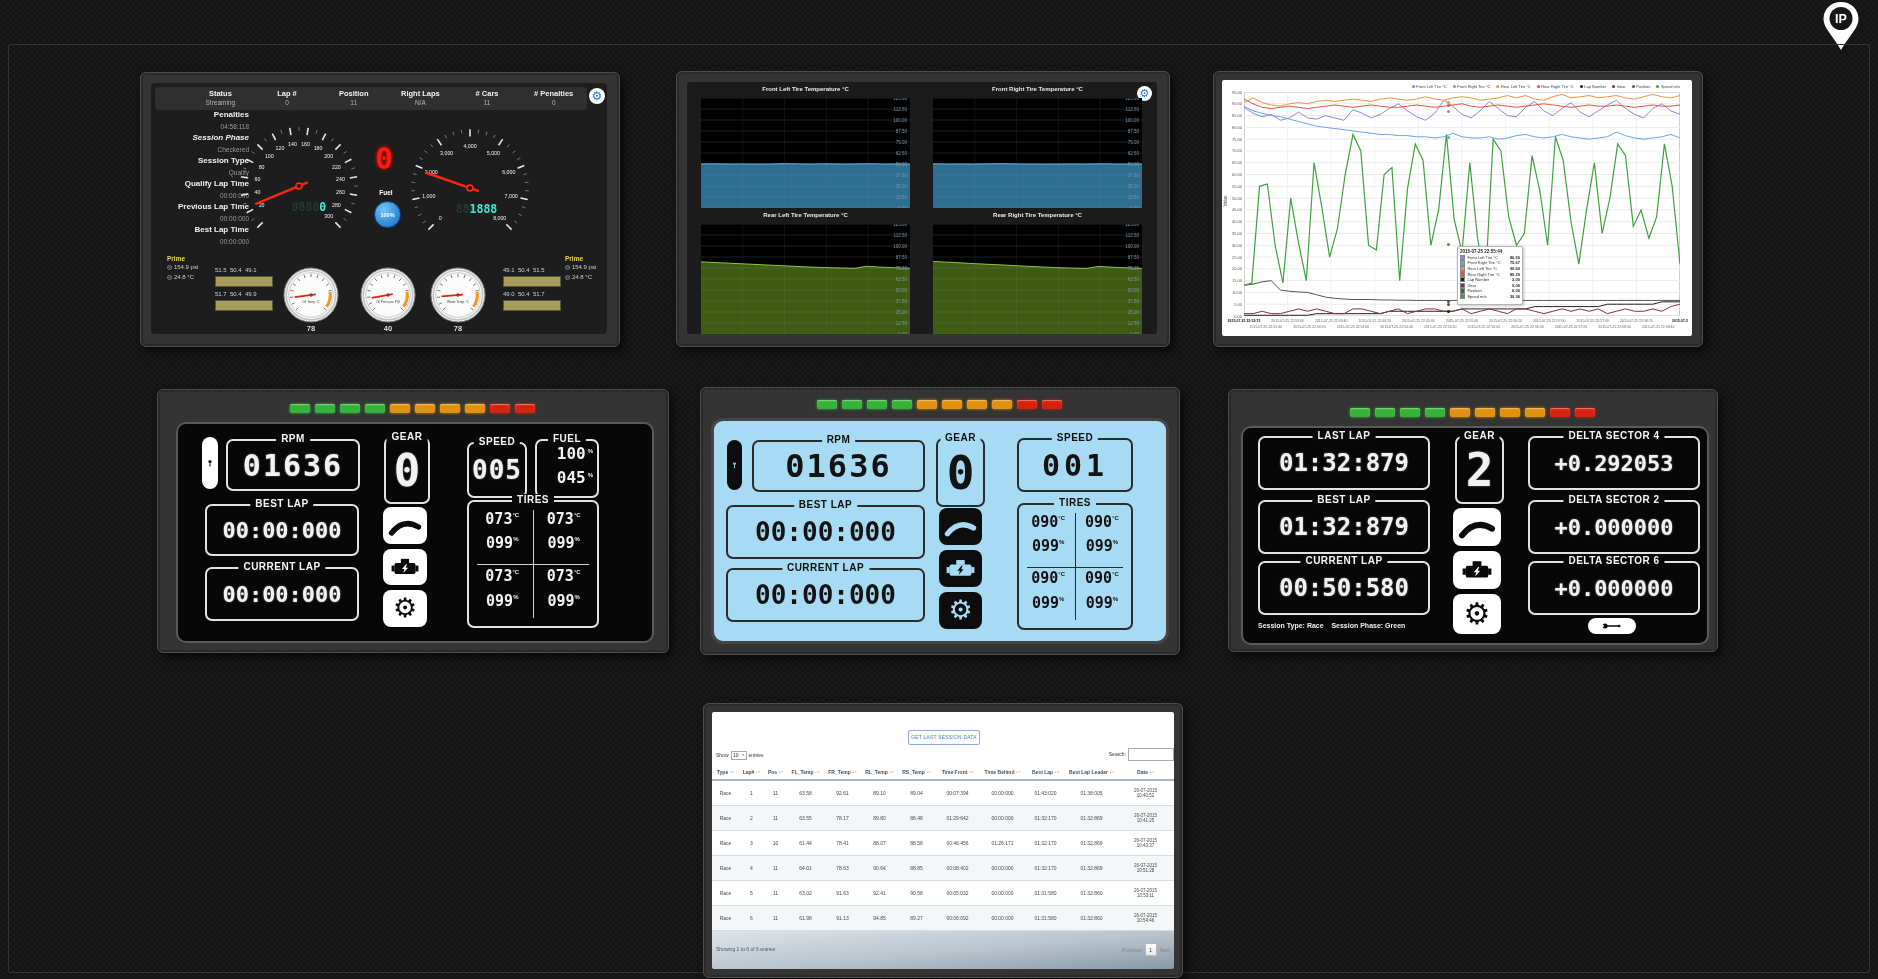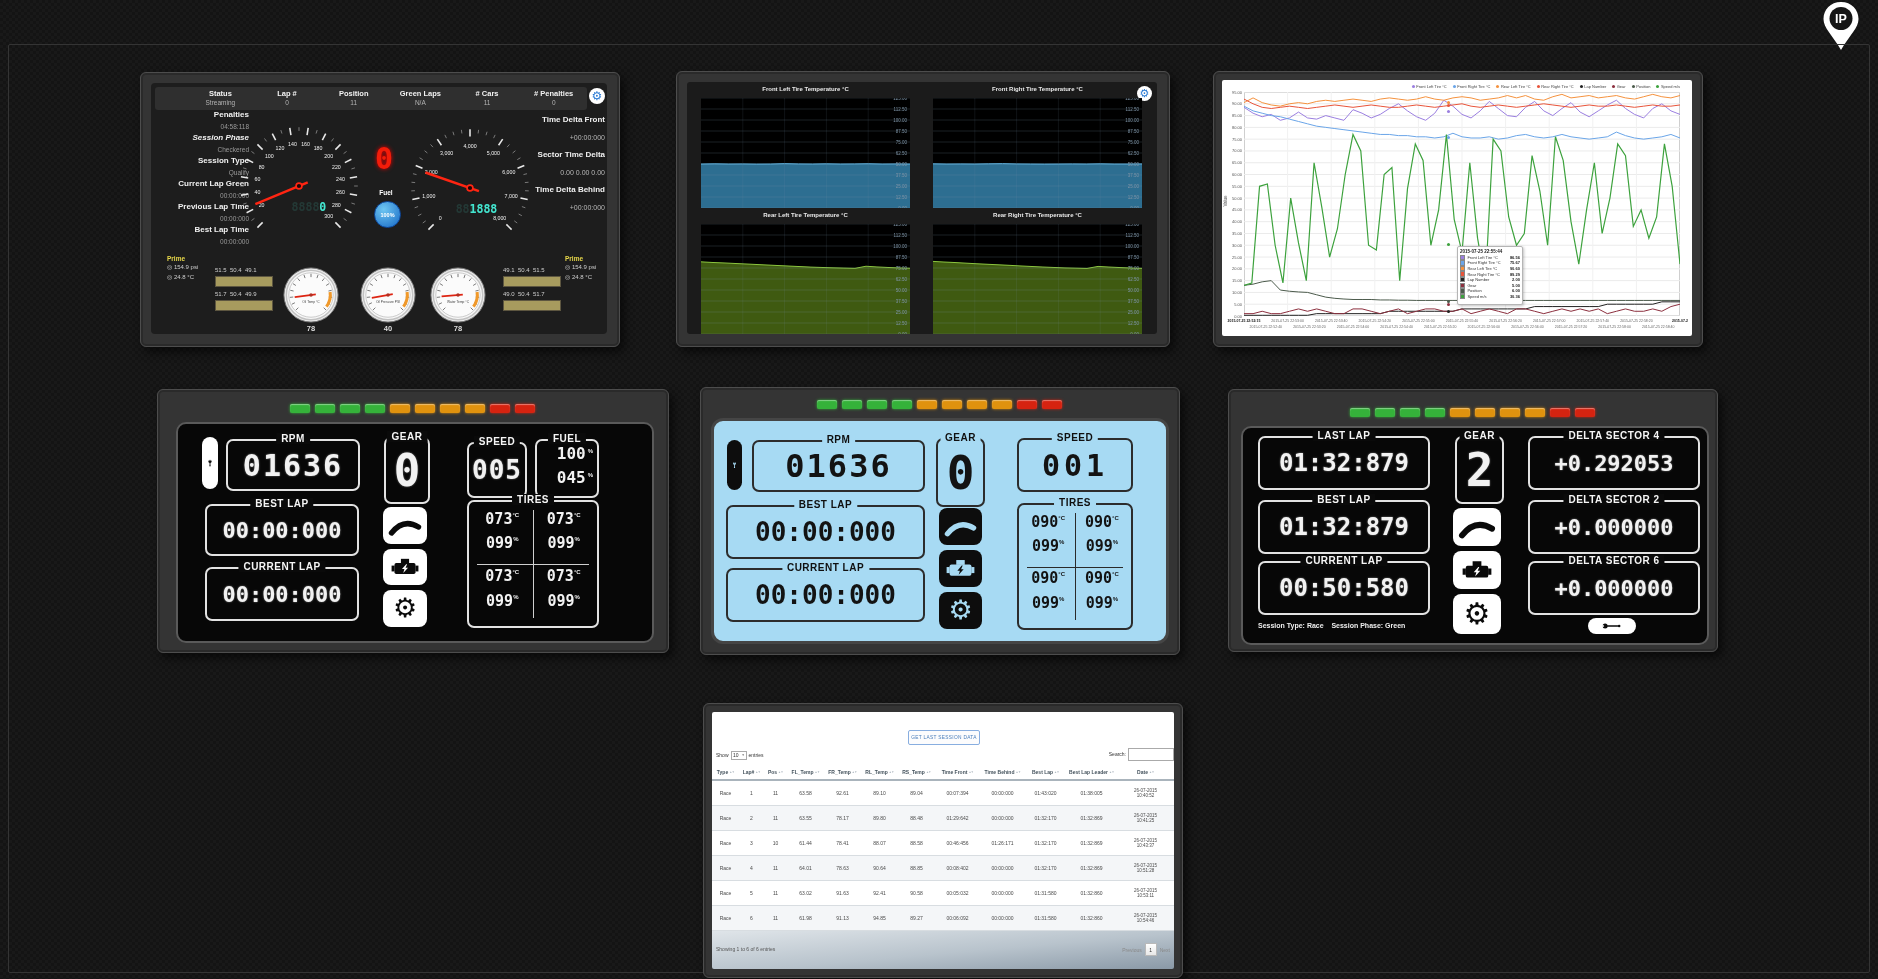--- a/index.html
+++ b/index.html
@@ -43,54 +43,46 @@
           </div>
           <div style="flex: 1 1 0%; text-align: center; padding-top: 2px;">
             <div style="font-size: 7.5px; font-weight: bold; color: rgb(242, 242, 242);">Lap #</div>
             <div style="font-size: 6.5px; color: rgb(179, 179, 179); margin-top: 1px;">0</div>
           </div>
           <div style="flex: 1 1 0%; text-align: center; padding-top: 2px;">
             <div style="font-size: 7.5px; font-weight: bold; color: rgb(242, 242, 242);">Position</div>
             <div style="font-size: 6.5px; color: rgb(179, 179, 179); margin-top: 1px;">11</div>
           </div>
           <div style="flex: 1 1 0%; text-align: center; padding-top: 2px;">
-            <div style="font-size: 7.5px; font-weight: bold; color: rgb(242, 242, 242);">Green Laps</div>
+            <div style="font-size: 7.5px; font-weight: bold; color: rgb(242, 242, 242);">Right Laps</div>
             <div style="font-size: 6.5px; color: rgb(179, 179, 179); margin-top: 1px;">N/A</div>
           </div>
           <div style="flex: 1 1 0%; text-align: center; padding-top: 2px;">
             <div style="font-size: 7.5px; font-weight: bold; color: rgb(242, 242, 242);"># Cars</div>
             <div style="font-size: 6.5px; color: rgb(179, 179, 179); margin-top: 1px;">11</div>
           </div>
           <div style="flex: 1 1 0%; text-align: center; padding-top: 2px;">
             <div style="font-size: 7.5px; font-weight: bold; color: rgb(242, 242, 242);"># Penalties</div>
             <div style="font-size: 6.5px; color: rgb(179, 179, 179); margin-top: 1px;">0</div>
           </div>
         </div>
         <div style="position: absolute; left: 438px; top: 5px; width: 16px; height: 16px; background: rgb(255, 255, 255); border-radius: 8px; display: flex; align-items: center; justify-content: center; font-size: 12px; color: rgb(43, 123, 212); line-height: 1;">⚙</div>
         <div style="position: absolute; left: 2px; top: 26px; width: 96px; height: 142px; text-align: right;">
           <div style="font-size: 8px; font-weight: bold; color: rgb(240, 240, 240); line-height: 12px;">Penalties</div>
           <div style="font-size: 6.5px; color: rgb(154, 154, 154); line-height: 11px;">04:58:118</div>
           <div style="font-size: 8px; font-weight: bold; color: rgb(240, 240, 240); line-height: 12px; font-style: italic;">Session Phase</div>
           <div style="font-size: 6.5px; color: rgb(154, 154, 154); line-height: 11px;">Checkered</div>
           <div style="font-size: 8px; font-weight: bold; color: rgb(240, 240, 240); line-height: 12px;">Session Type</div>
           <div style="font-size: 6.5px; color: rgb(154, 154, 154); line-height: 11px;">Qualify</div>
-          <div style="font-size: 8px; font-weight: bold; color: rgb(240, 240, 240); line-height: 12px;">Current Lap Green</div>
+          <div style="font-size: 8px; font-weight: bold; color: rgb(240, 240, 240); line-height: 12px;">Qualify Lap Time</div>
           <div style="font-size: 6.5px; color: rgb(154, 154, 154); line-height: 11px;">00:00:000</div>
           <div style="font-size: 8px; font-weight: bold; color: rgb(240, 240, 240); line-height: 12px;">Previous Lap Time</div>
           <div style="font-size: 6.5px; color: rgb(154, 154, 154); line-height: 11px;">00:00:000</div>
           <div style="font-size: 8px; font-weight: bold; color: rgb(240, 240, 240); line-height: 12px;">Best Lap Time</div>
           <div style="font-size: 6.5px; color: rgb(154, 154, 154); line-height: 11px;">00:00:000</div>
-        </div>
-        <div style="position: absolute; left: 350px; top: 28px; width: 104px; height: 110px; text-align: right;">
-          <div style="font-size: 8px; font-weight: bold; color: rgb(240, 240, 240); line-height: 18px;">Time Delta Front</div>
-          <div style="font-size: 7px; color: rgb(184, 184, 184); line-height: 17px;">+00:00:000</div>
-          <div style="font-size: 8px; font-weight: bold; color: rgb(240, 240, 240); line-height: 18px;">Sector Time Delta</div>
-          <div style="font-size: 7px; color: rgb(184, 184, 184); line-height: 17px;">0.00 0.00 0.00</div>
-          <div style="font-size: 8px; font-weight: bold; color: rgb(240, 240, 240); line-height: 18px;">Time Delta Behind</div>
-          <div style="font-size: 7px; color: rgb(184, 184, 184); line-height: 17px;">+00:00:000</div>
         </div>
         <svg viewBox="0 0 120 120" style="position:absolute;left:85px;top:40px;width:126px;height:126px;">
           <line x1="25.351767721859176" y1="94.64823227814082" x2="20.402020253553346" y2="99.59797974644667" stroke="#e8e8e8" stroke-width="1.5"></line>
           <line x1="17.526607795315265" y1="90.85872574535485" x2="14.69504831500295" y2="92.91597412837851" stroke="#9a9a9a" stroke-width="0.7"></line>
           <line x1="16.340680314769976" y1="82.24553448723779" x2="10.103634645451407" y2="85.42346798541462" stroke="#e8e8e8" stroke-width="1.5"></line>
           <line x1="10.069532894504441" y1="76.22339220468474" x2="6.740835087471403" y2="77.30495168499706" stroke="#9a9a9a" stroke-width="0.7"></line>
           <line x1="11.603271310838252" y1="67.66528878697132" x2="4.689452926672288" y2="68.76033004225293" stroke="#e8e8e8" stroke-width="1.5"></line>
           <line x1="7.5" y1="60.00000000000001" x2="4" y2="60.00000000000001" stroke="#9a9a9a" stroke-width="0.7"></line>
           <line x1="11.603271310838252" y1="52.3347112130287" x2="4.689452926672288" y2="51.23966995774708" stroke="#e8e8e8" stroke-width="1.5"></line>
           <line x1="10.069532894504441" y1="43.77660779531524" x2="6.740835087471403" y2="42.69504831500293" stroke="#9a9a9a" stroke-width="0.7"></line>

